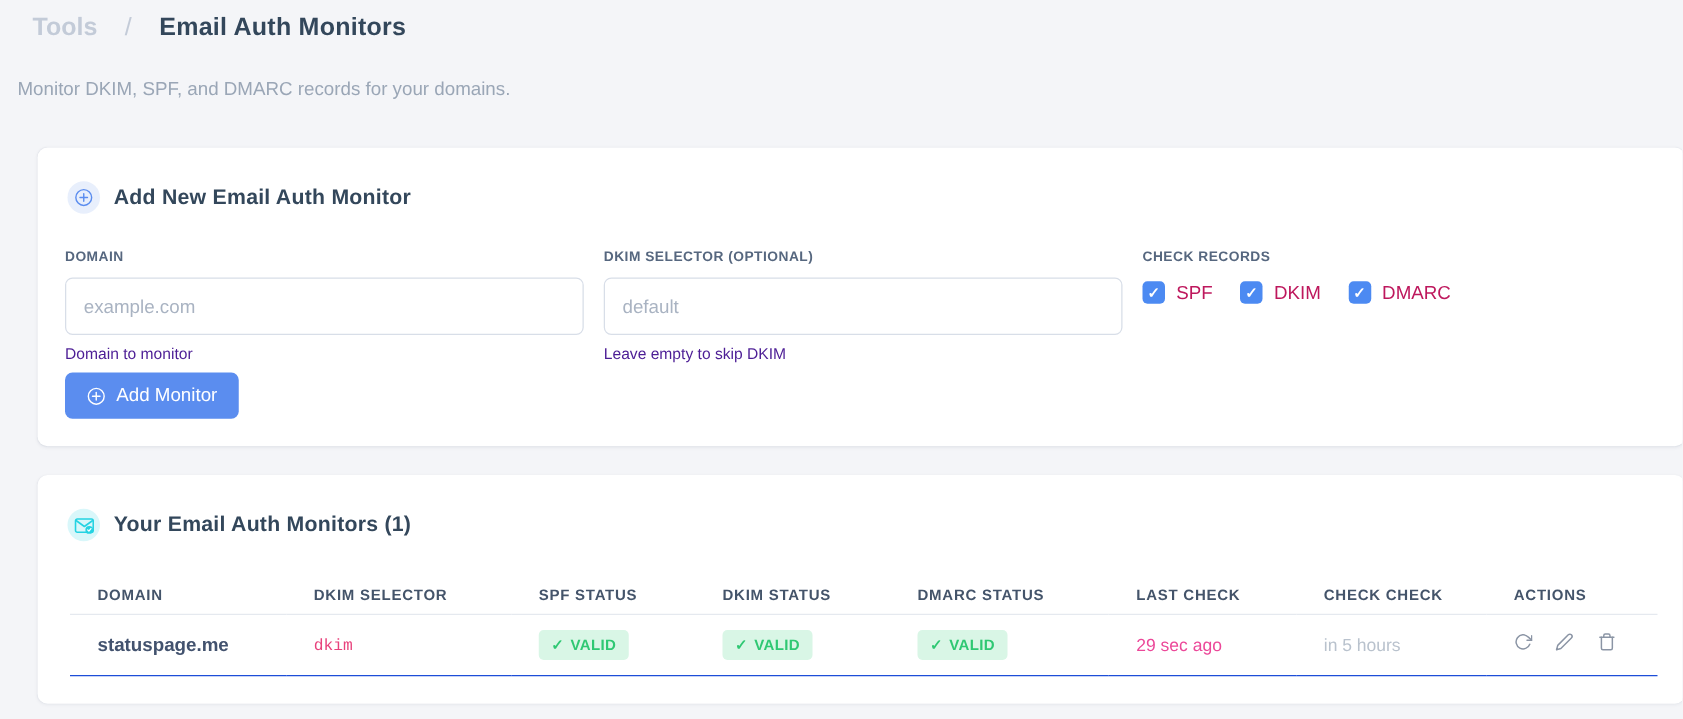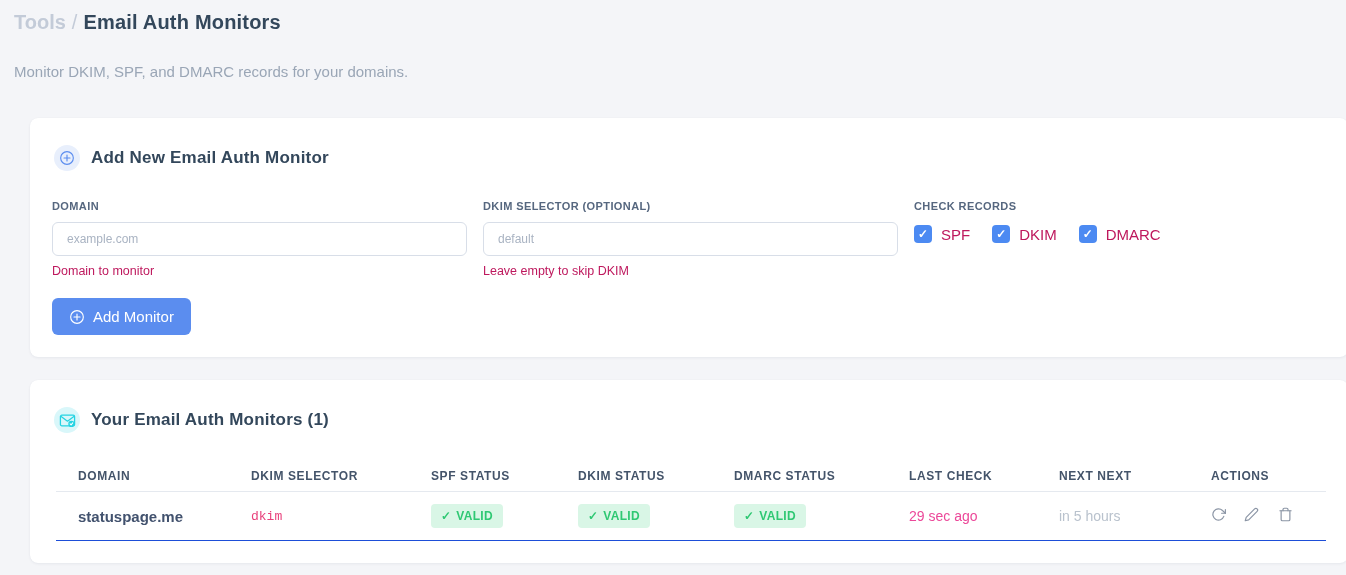--- a/index.html
+++ b/index.html
@@ -1,45 +1,45 @@
 <!DOCTYPE html>
 <html><head>
 <meta charset="utf-8">
 <style>
   html,body{margin:0;padding:0;background:#f4f5f8;}
   .page{position:relative;width:1346px;height:575px;background:#f4f5f8;
         font-family:"Liberation Sans",sans-serif;overflow:hidden;}
 
   
-  .breadcrumb{position:absolute;left:14px;top:11px;font-size:20px;display:flex;gap:6px;align-items:baseline;}
+  .breadcrumb{position:absolute;left:26px;top:11px;font-size:20px;display:flex;gap:22px;align-items:baseline;}
   .crumb-section{color:#c3cbd8;font-weight:600;}
   .crumb-sep{color:#c3cbd8;font-weight:400;}
   .crumb-current{color:#33475b;font-weight:700;letter-spacing:.2px;}
   .subtitle{position:absolute;left:14px;top:63px;font-size:15px;color:#9aa6b6;text-align:center;}
 
   
   .card{position:absolute;left:30px;width:1318px;background:#fff;border-radius:8px;
         box-shadow:0 1px 3px rgba(25,39,70,.06),0 0 1px rgba(25,39,70,.05);}
   .card-add{top:118px;height:239px;}
   .card-list{top:380px;height:183px;}
   .card-header{position:absolute;left:24px;top:27px;display:flex;align-items:center;gap:11px;}
   .icon-circle{width:26px;height:26px;border-radius:50%;display:flex;align-items:center;justify-content:center;flex:0 0 auto;}
   .icon-circle.blue{background:#e8effc;}
   .icon-circle.cyan{background:#d9f7fa;}
   .card-title{margin:0;font-size:17px;color:#33475b;font-weight:700;letter-spacing:.2px;}
 
   
   .form-row{position:absolute;left:22px;top:82px;display:flex;}
   .field{width:415px;margin-right:16px;}
   .field-label,.group-label{display:block;font-size:11px;color:#56677f;letter-spacing:.4px;margin:0 0 10px 0;font-weight:600;}
-  .text-input{width:100%;height:34px;border:1px solid #d8dee8;border-radius:6px;padding:0 14px;
-              font-size:12px;color:#3a4a5e;box-sizing:border-box;background:#fff;outline:none;
+  .text-input{width:100%;height:46px;border:1px solid #d8dee8;border-radius:6px;padding:0 14px;
+              font-size:15px;color:#3a4a5e;box-sizing:border-box;background:#fff;outline:none;
               font-family:"Liberation Sans",sans-serif;}
   .text-input::placeholder{color:#a9b3c2;}
-  .helper{margin-top:8px;font-size:12.5px;color:#be185d;}
+  .helper{margin-top:8px;font-size:12.5px;color:#4c1d95;}
   .check-group{margin-left:0;}
   .checkbox-row{display:flex;align-items:center;gap:22px;margin-top:13px;}
   .checkbox-item{display:flex;align-items:center;gap:9px;cursor:pointer;}
   .checkbox{width:18px;height:18px;background:#4c8af2;border-radius:4px;color:#fff;font-size:12px;
             font-weight:bold;display:flex;align-items:center;justify-content:center;line-height:1;}
   .cb-label{font-size:15px;color:#be185d;}
   .btn-primary{position:absolute;left:22px;top:180px;height:37px;padding:17px 17px;background:#5b8def;
                color:#fff;border:none;border-radius:6px;font-size:15px;display:flex;align-items:center;
                gap:8px;cursor:pointer;font-family:"Liberation Sans",sans-serif;}
 
@@ -156,21 +156,21 @@
           <col style="width:137px">
       </colgroup>
       <thead>
         <tr>
           <th>DOMAIN</th>
           <th>DKIM SELECTOR</th>
           <th>SPF STATUS</th>
           <th>DKIM STATUS</th>
           <th>DMARC STATUS</th>
           <th>LAST CHECK</th>
-          <th>NEXT NEXT</th>
+          <th>CHECK CHECK</th>
           <th>ACTIONS</th>
         </tr>
       </thead>
       <tbody>
         <tr>
           <td class="cell-domain">statuspage.me</td>
           <td class="cell-code">dkim</td>
           <td>
             <span class="badge">
               <span>✓</span>

